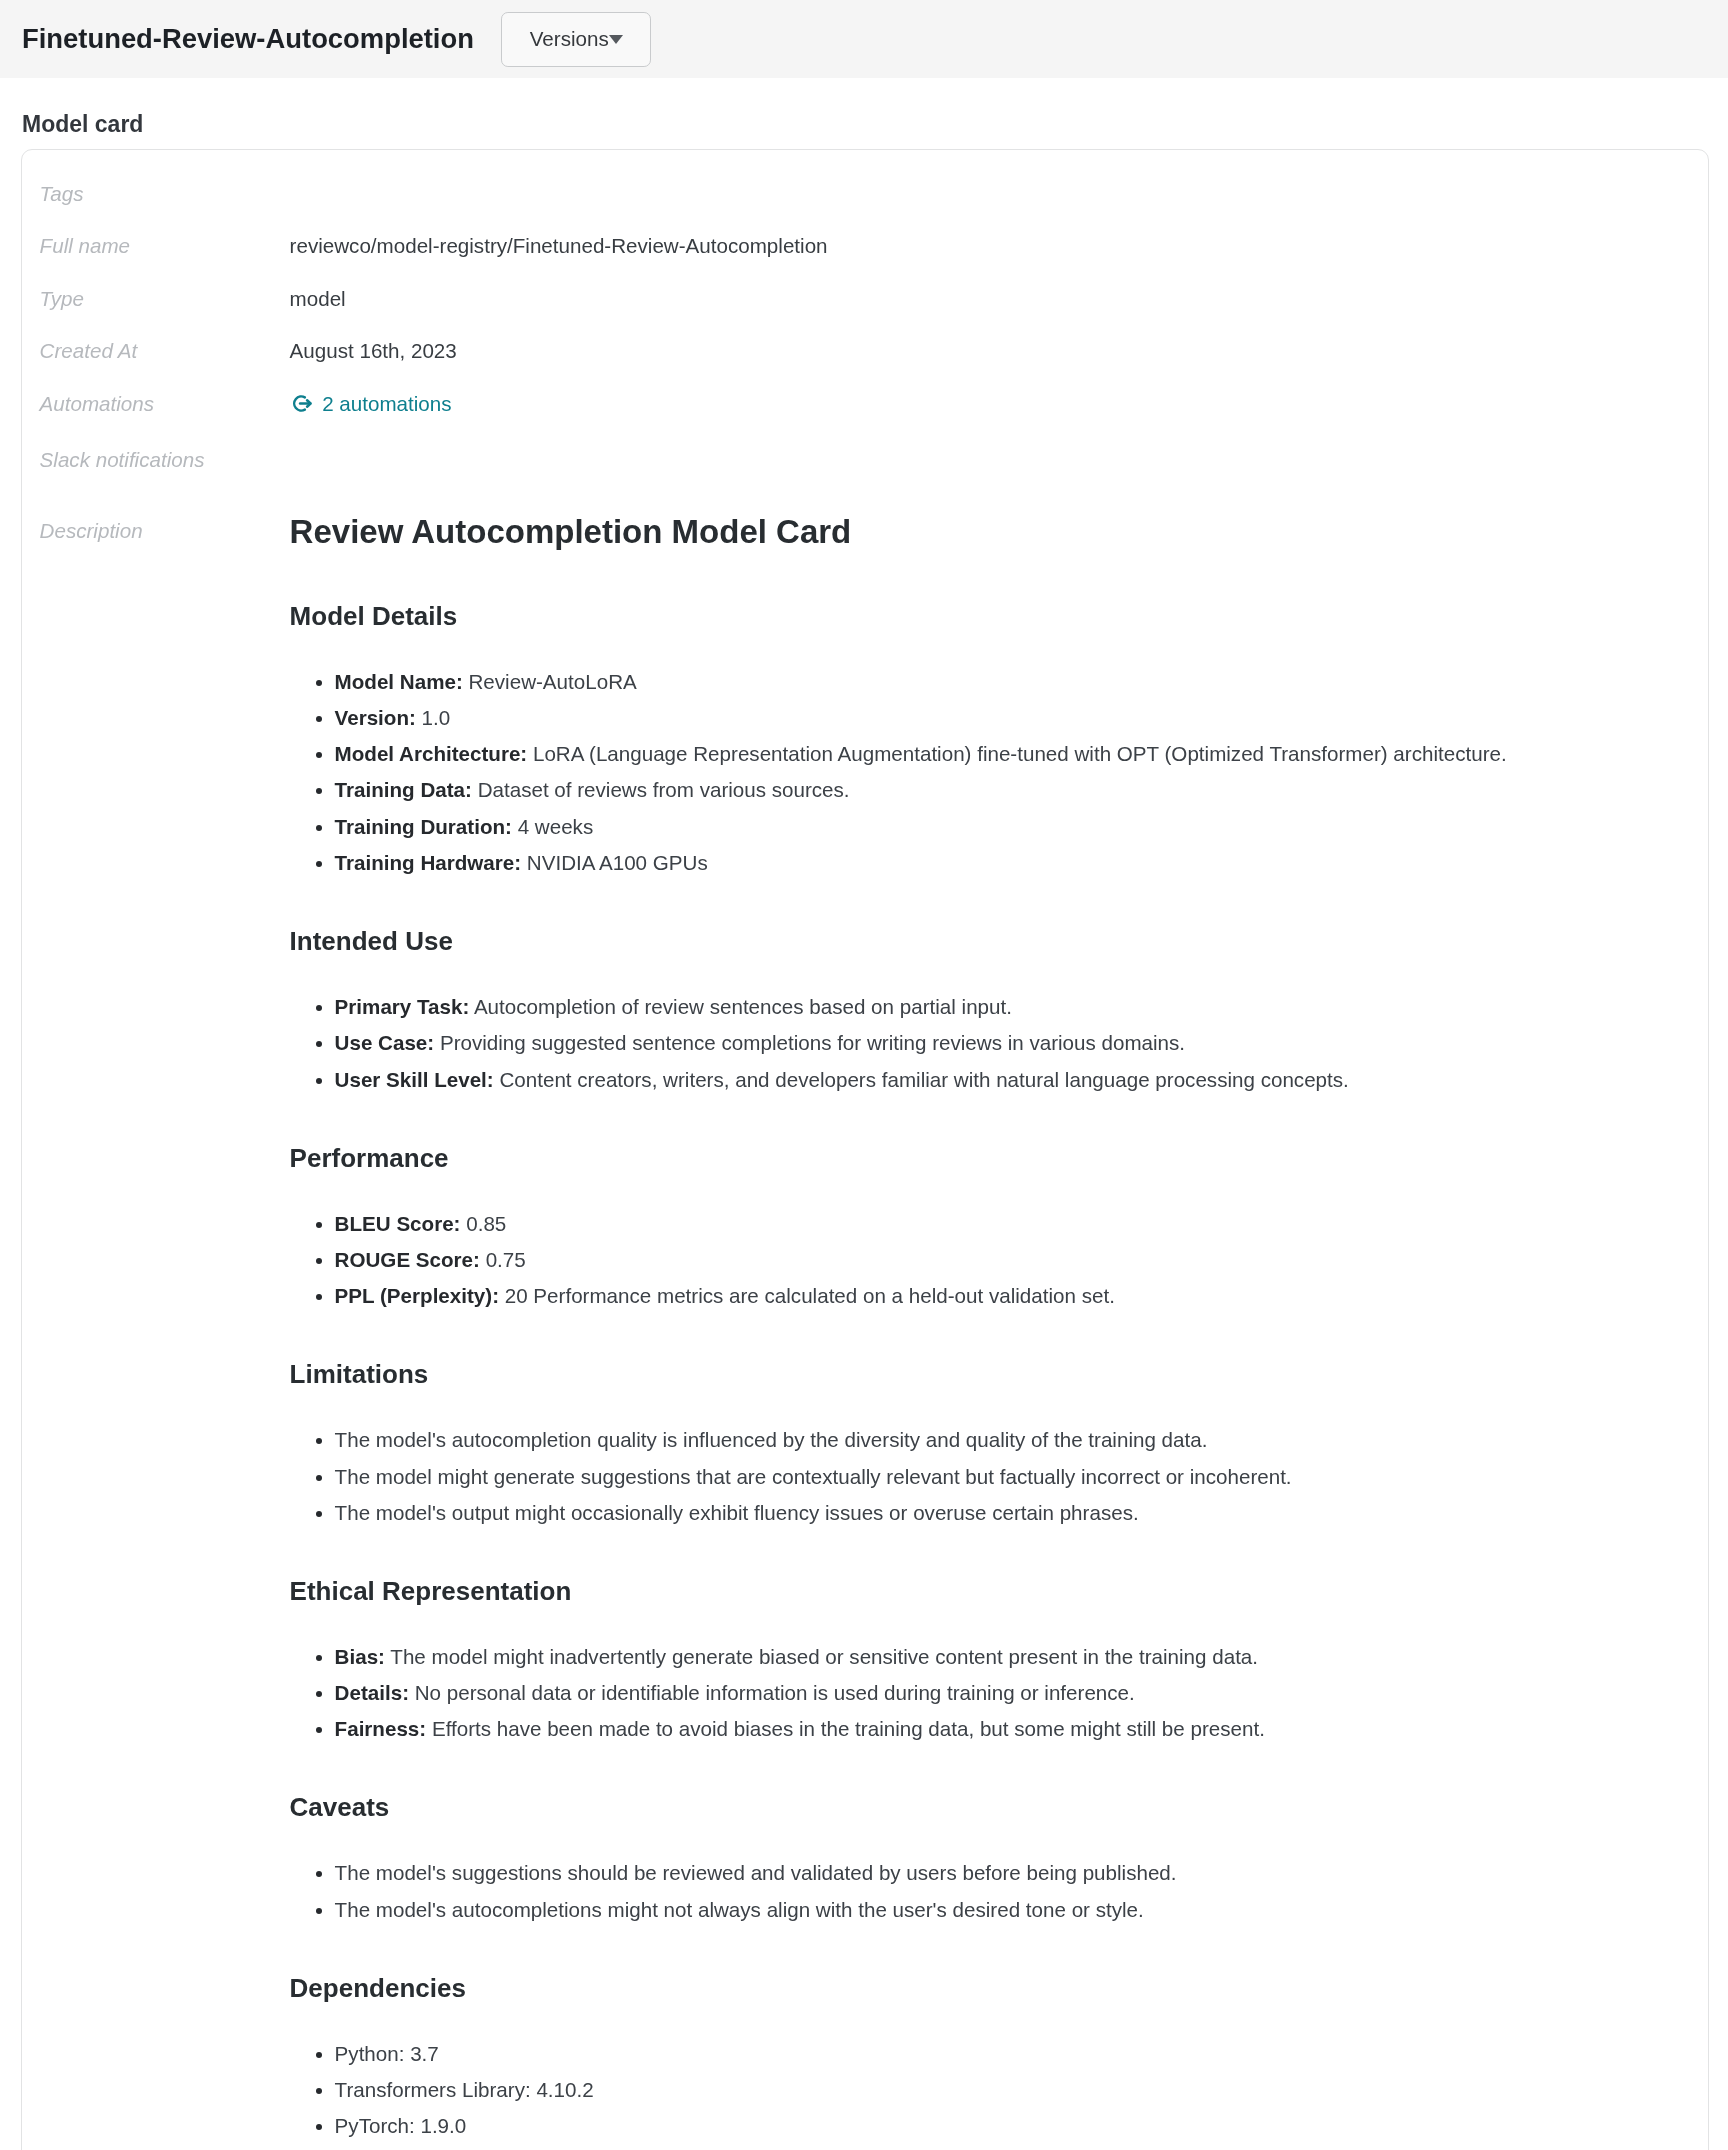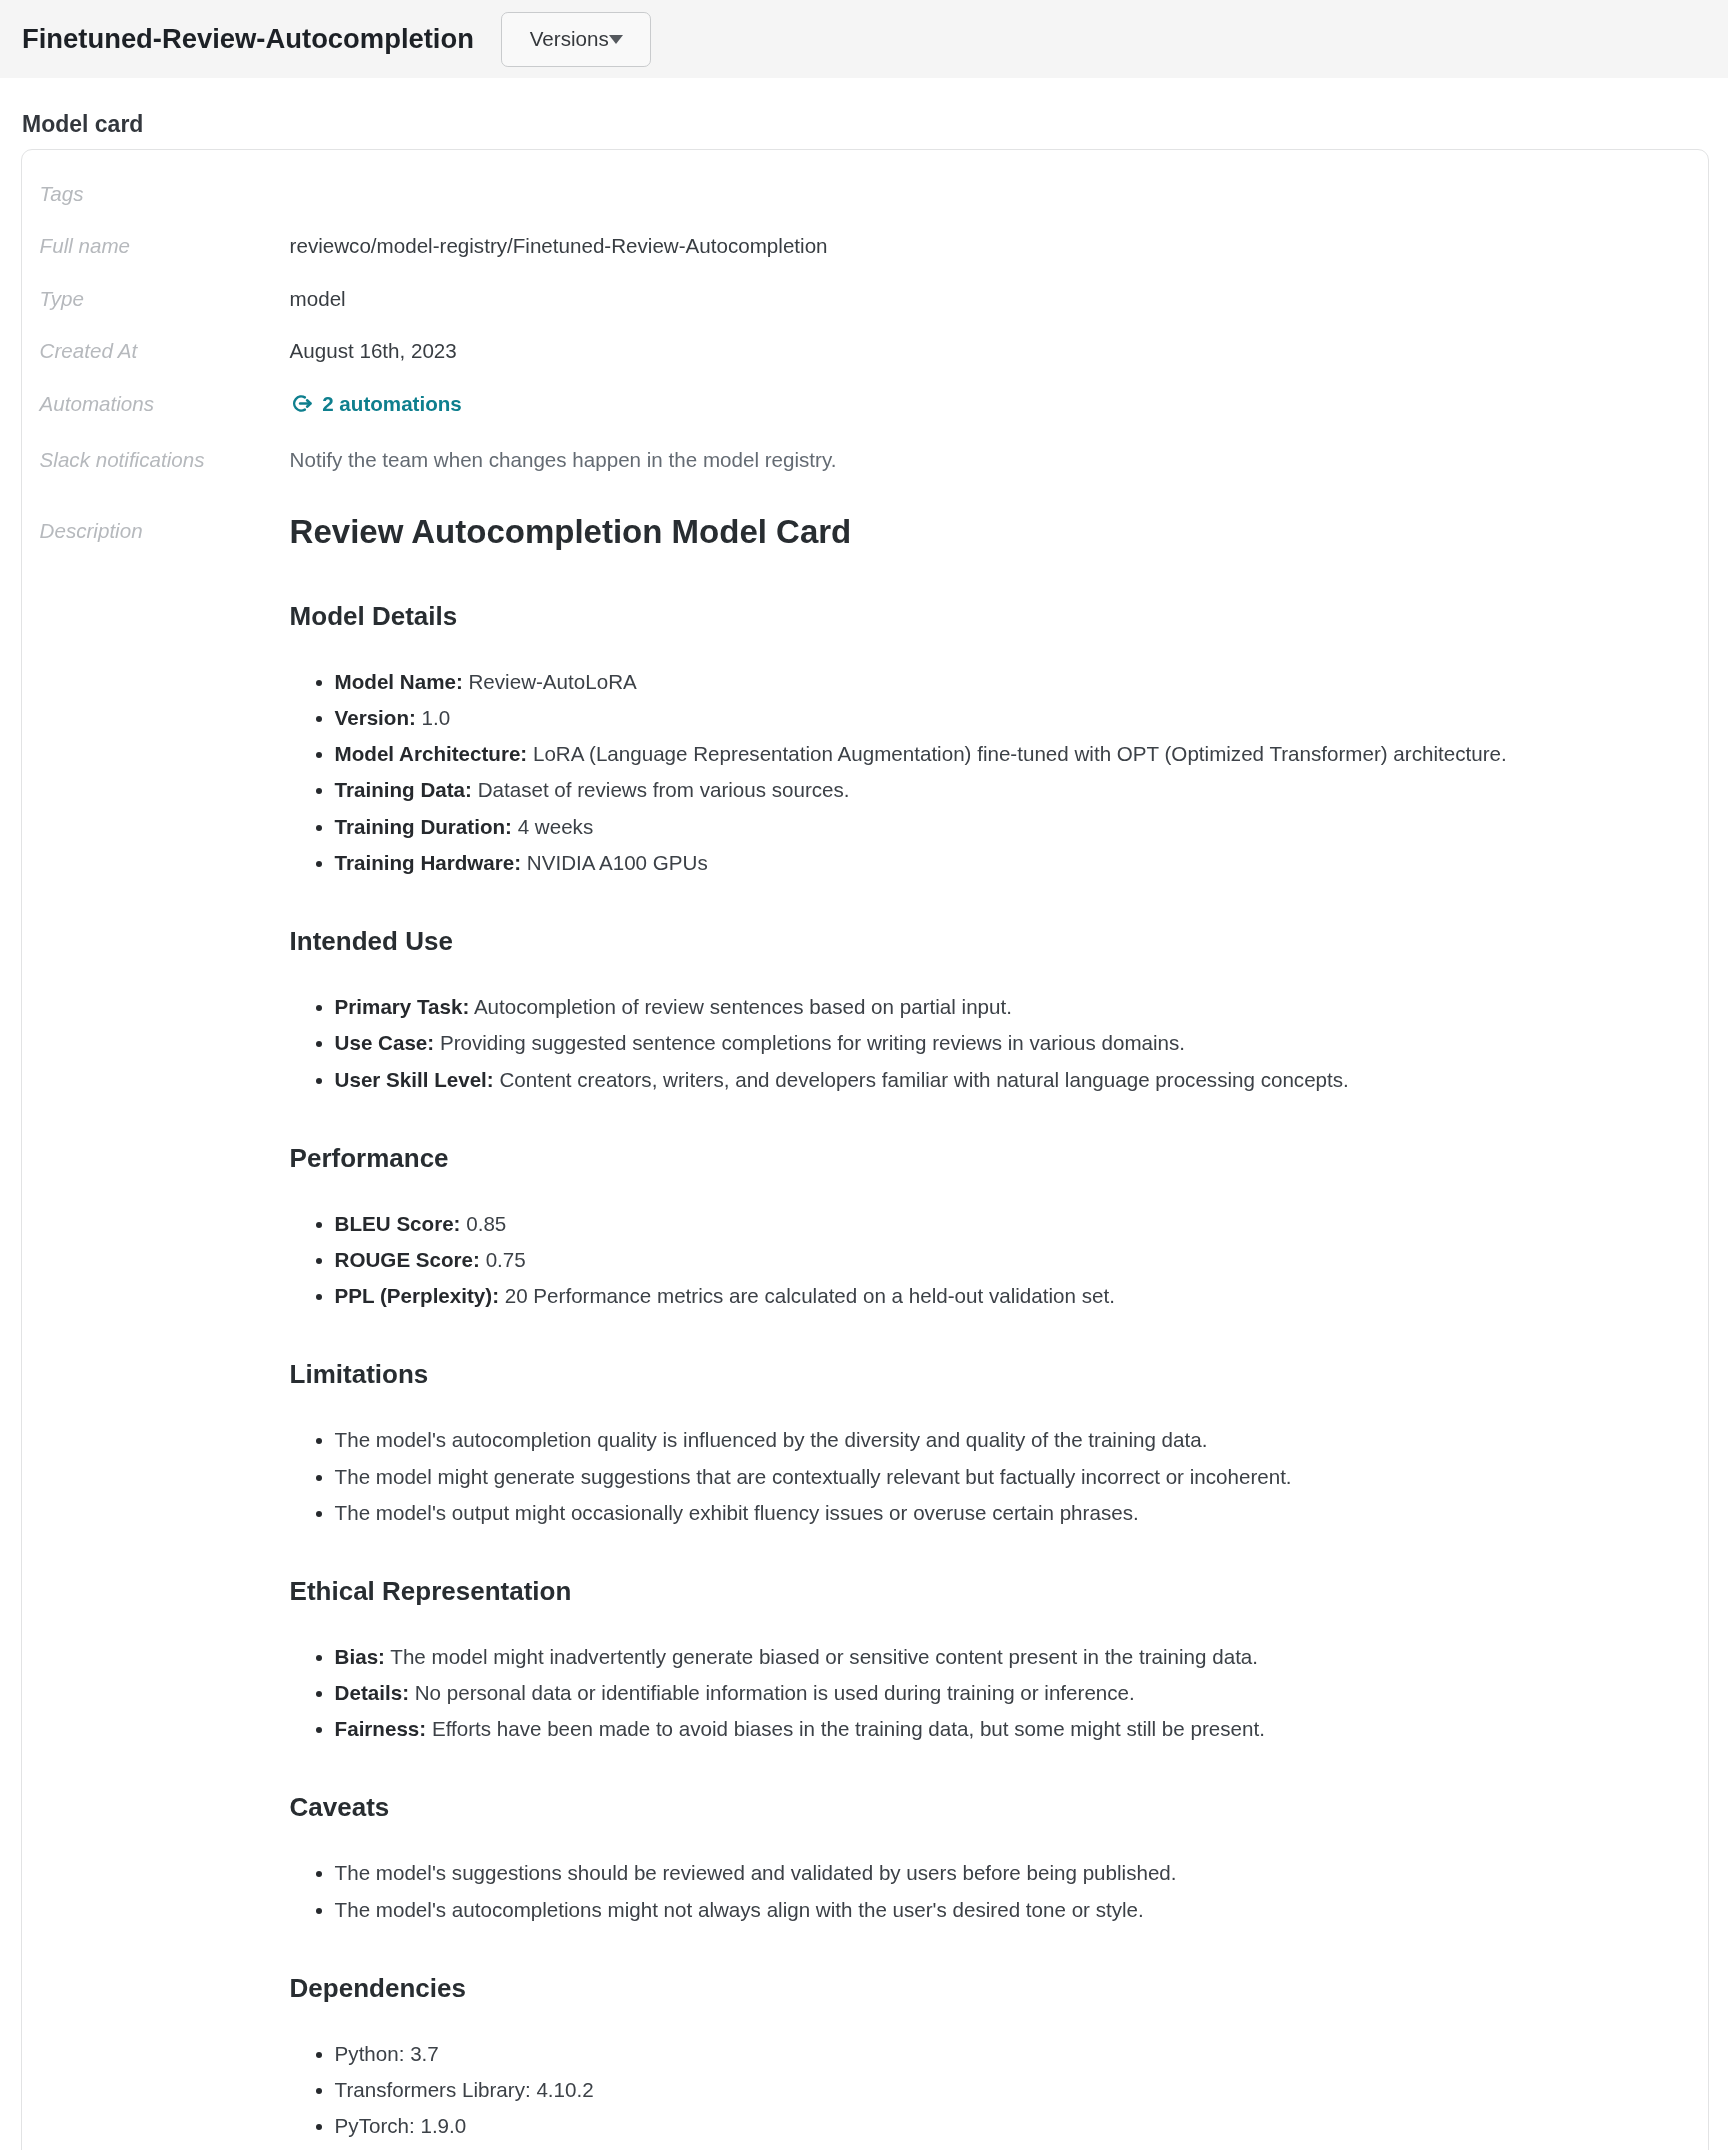--- a/index.html
+++ b/index.html
@@ -75,21 +75,21 @@
     font-size: 20.6px;
     line-height: 27.4px;
     color: #383d42;
   }
   .row .value.muted { color: #646b73; }
   .auto-link {
     display: inline-flex;
     align-items: center;
     gap: 9.6px;
     font-size: 20.6px;
-    font-weight: 700;
+    font-weight: 400;
     color: #0e7f8e;
     text-decoration: none;
     cursor: pointer;
   }
   .auto-link svg { display: block; }
   .description-row { margin-top: 43px; }
   
   .markdown { flex: 1; padding-right: 6.9px; }
   .markdown h2 {
     font-size: 33px;
@@ -165,21 +165,20 @@
             <path d="M17.8 8.6 L 21.4 12 L 17.8 15.4"></path>
           </svg>
         </span>
         <span>2 automations</span>
       </a>
     </div>
   </div>
 
   <div class="row">
     <div class="label">Slack notifications</div>
-    <div class="value muted">Notify the team when changes happen in the model registry.</div>
   </div>
 
   <div class="row description-row">
     <div class="label">Description</div>
     <div class="markdown">
       <h2>Review Autocompletion Model Card</h2>
 
       <h3>Model Details</h3>
       <ul>
           <li><strong>Model Name:</strong> Review-AutoLoRA</li>

